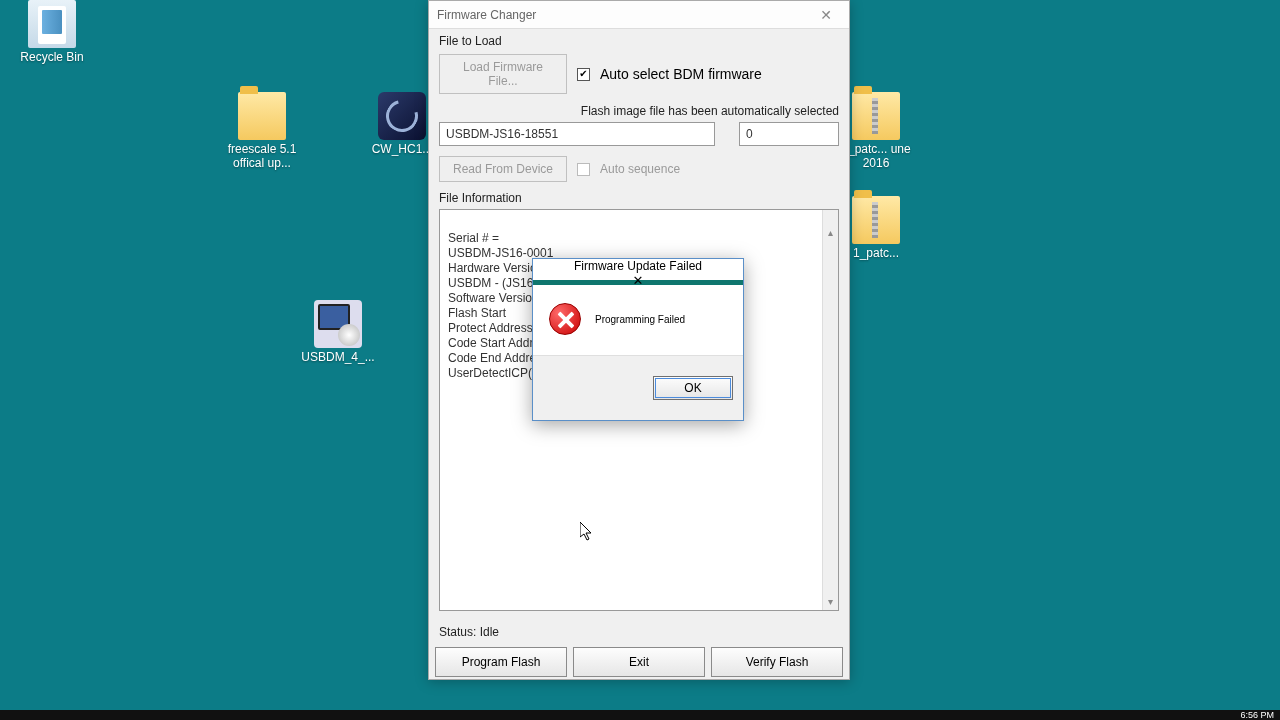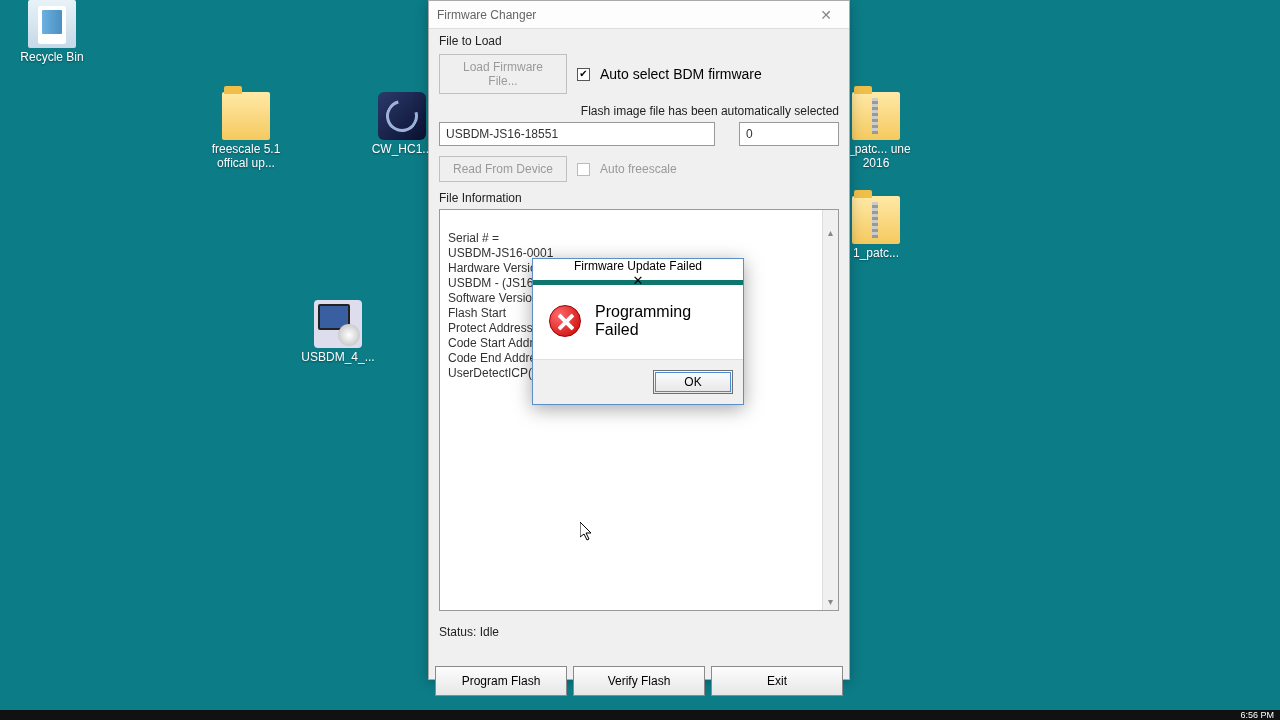--- a/index.html
+++ b/index.html
@@ -57,52 +57,52 @@
 .input-row { display:flex; gap:24px; padding:2px 10px 6px; }
 .input-row .input:first-child { flex:1; }
 .input-row .input:last-child { width:100px; }
 
 .info-box { margin:2px 10px 6px; background:#fff; border:1px solid #999; height:402px; padding:6px 8px; font-size:12px; color:#333; line-height:15px; position:relative; overflow:hidden; white-space:pre-line; }
 .info-box .scrollbar { position:absolute; right:0; top:0; bottom:0; width:16px; background:#f0f0f0; border-left:1px solid #ddd; }
 .info-box .scrollbar .arrow { height:16px; text-align:center; font-size:10px; color:#888; }
 
 .status { font-size:12px; padding:8px 10px 4px; color:#222; }
 .footer { display:flex; gap:6px; padding:4px 6px 8px; }
-.footer .btn { flex:1; padding:7px 0; text-align:center;margin-top:19px; }
+.footer .btn { flex:1; padding:7px 0; text-align:center; }
 
 
 .dialog { position:absolute; top:258px; left:532px; width:212px; background:#fff; border:1px solid #5a8fc8; box-shadow:0 4px 18px rgba(0,0,0,0.35); z-index:10; }
 .dialog .dlg-title { height:26px; display:flex; align-items:center; padding:0 6px; font-size:12px; background:#fff; border-bottom:5px solid #0f766e;flex-direction:column; }
 .dialog .dlg-title span { flex:1; }
 .dialog .dlg-close { width:22px; height:18px; text-align:center; font-size:13px; color:#000; }
-.dialog .dlg-body { display:flex; align-items:center; gap:14px; padding:18px 16px 20px; font-size:16px; }
+.dialog .dlg-body { display:flex; align-items:center; gap:14px; padding:18px 16px 20px; font-size:10px; }
 .err-icon { width:32px; height:32px; border-radius:50%; background:radial-gradient(circle at 30% 30%,#ff6a6a,#c80000); position:relative; border:1px solid #900; flex-shrink:0; }
 .err-icon::before, .err-icon::after { content:""; position:absolute; top:14px; left:6px; width:20px; height:4px; background:#fff; border-radius:1px; }
 .err-icon::before { transform:rotate(45deg); }
 .err-icon::after { transform:rotate(-45deg); }
-.dialog .dlg-foot { background:#f0f0f0; padding:10px 10px; text-align:right; border-top:1px solid #dfdfdf; }
+.dialog .dlg-foot { background:#f0f0f0; padding:20px 10px; text-align:right; border-top:1px solid #dfdfdf; }
 .dialog .dlg-foot .btn { width:80px; padding:4px 0; border:1px solid #707070; outline:1px solid #4b8bdc; outline-offset:-3px; }
 
 
 .taskbar { position:absolute; bottom:0; left:0; right:0; height:10px; background:#111; }
 .tray { position:absolute; bottom:0; right:0; height:10px; width:80px; background:#111; color:#fff; font-size:9px; display:flex; align-items:flex-start; justify-content:flex-end; padding-right:6px; }
 
 
 .cursor { position:absolute; top:522px; left:580px; width:14px; height:20px; pointer-events:none; z-index:20; }
 .cursor svg { display:block; }
 </style>
 </head>
 <body>
 
 <div class="desktop-icon" style="top:0px;left:12px">
   <div class="icon-img recycle-bin"></div>
   <div class="label">Recycle Bin</div>
 </div>
 
-<div class="desktop-icon" style="top:92px;left:206px">
+<div class="desktop-icon" style="top:92px;left:222px">
   <div class="icon-img folder"></div>
   <div class="label">freescale 5.1 offical up...</div>
 </div>
 
 <div class="desktop-icon" style="top:92px;left:362px">
   <div class="icon-img app-icon"></div>
   <div class="label">CW_HC1...</div>
 </div>
 
 <div class="desktop-icon" style="top:300px;left:298px">
@@ -137,21 +137,21 @@
   <div class="textline">Flash image file has been automatically selected</div>
 
   <div class="input-row">
     <div class="input">USBDM-JS16-18551</div>
     <div class="input">0</div>
   </div>
 
   <div class="row">
     <button class="btn disabled wide">Read From Device</button>
     <span class="chk disabled"></span>
-    <span style="font-size:12px;color:#9a9a9a;">Auto freescale</span>
+    <span style="font-size:12px;color:#9a9a9a;">Auto sequence</span>
   </div>
 
   <div class="group-label">File Information</div>
 
   <div class="info-box">
     <span>Serial # =
  USBDM-JS16-0001
 Hardware Version =
  USBDM - (JS16C
 Software Version
@@ -164,22 +164,22 @@
       <div class="arrow">▴</div>
       <div style="flex:1"></div>
       <div class="arrow" style="position:absolute;bottom:0;left:0;right:0">▾</div>
     </div>
   </div>
 
   <div class="status">Status: Idle</div>
 
   <div class="footer">
     <button class="btn">Program Flash</button>
+    <button class="btn">Exit</button>
     <button class="btn">Verify Flash</button>
-    <button class="btn">Exit</button>
   </div>
 </div>
 
 <div class="dialog">
   <div class="dlg-title">
     <span>Firmware Update Failed</span>
     <span class="dlg-close">✕</span>
   </div>
   <div class="dlg-body">
     <div class="err-icon"></div>

